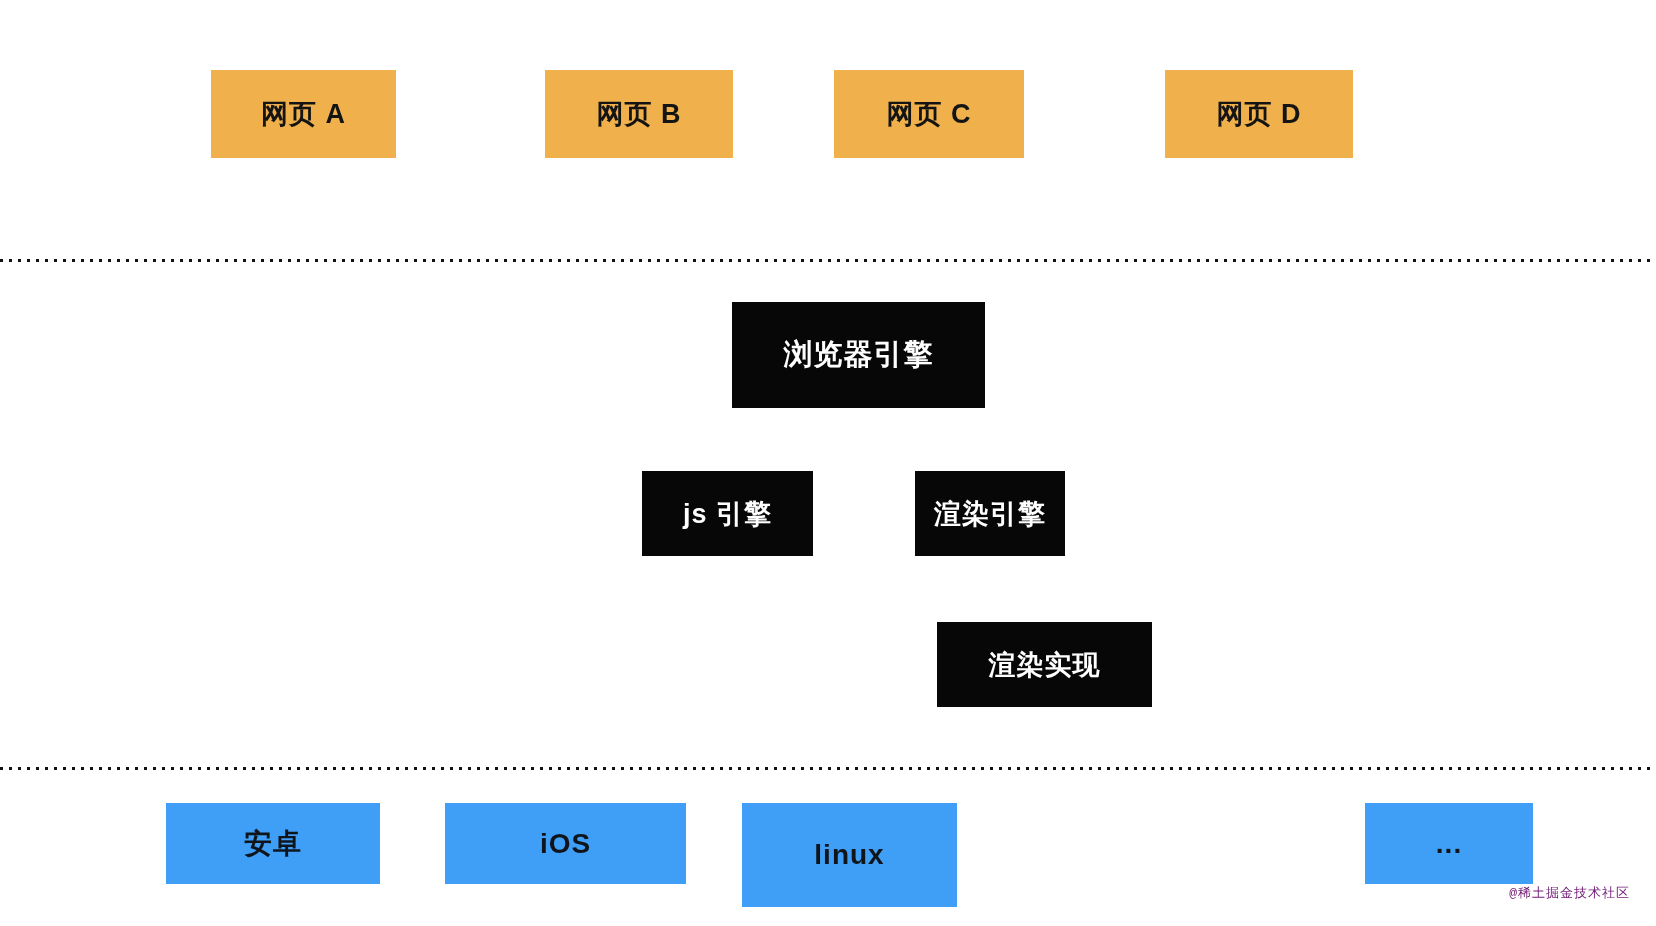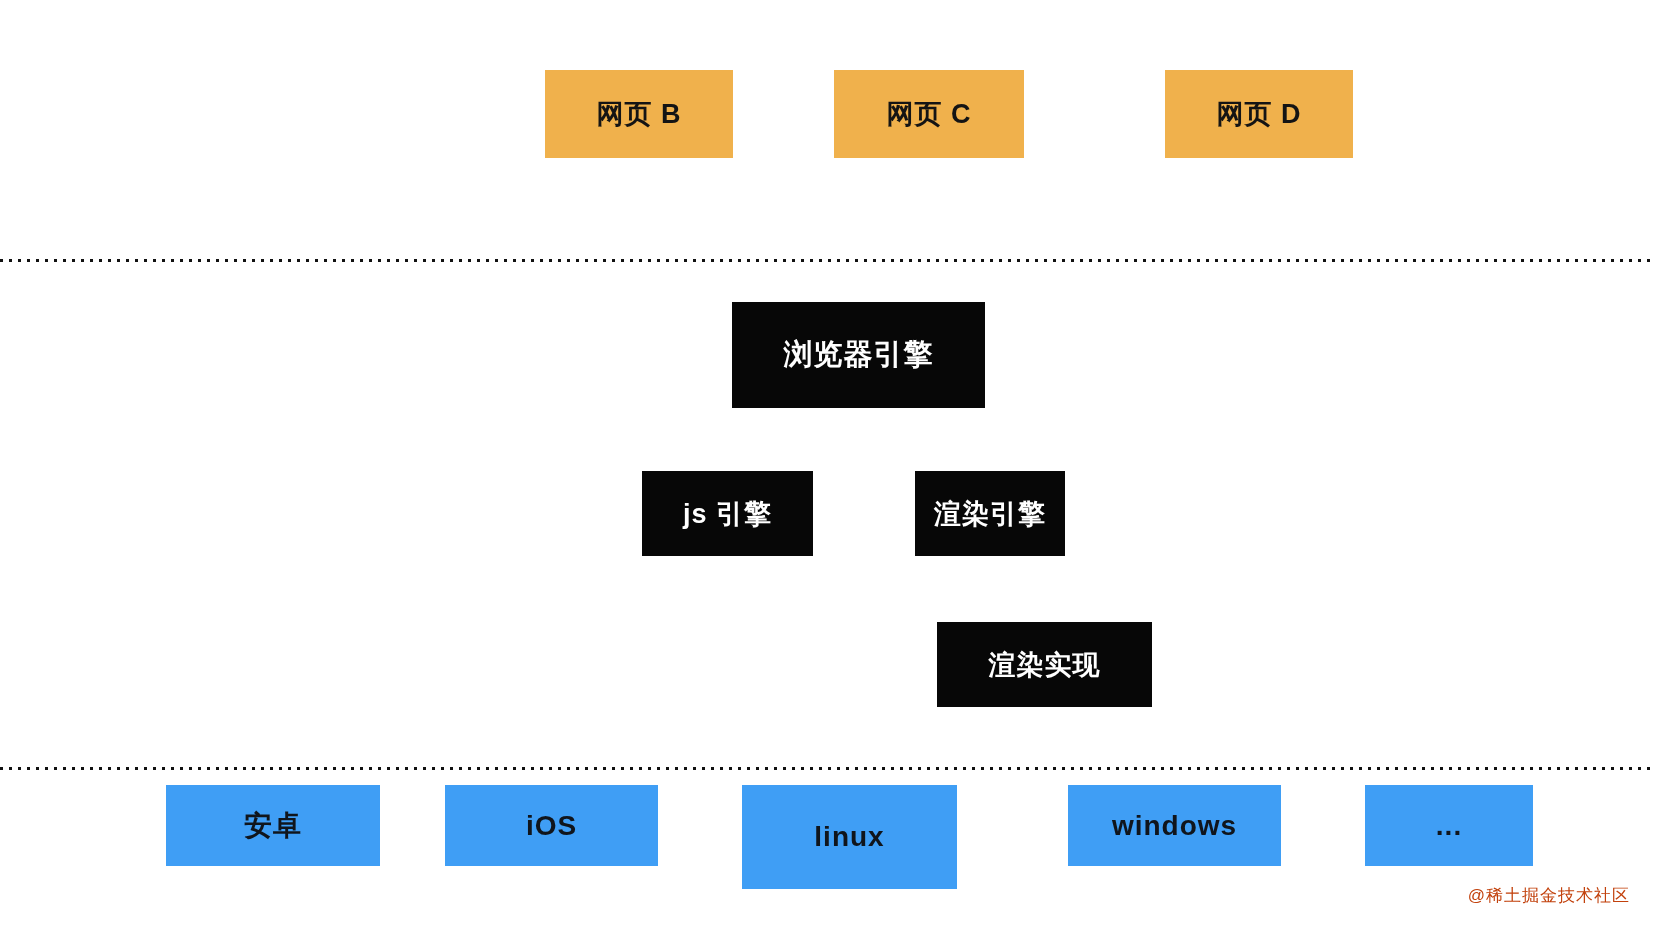--- a/index.html
+++ b/index.html
@@ -29,63 +29,65 @@
     color: #141414;
   }
   .box.black {
     background: #070707;
     color: #ffffff;
   }
   .box.blue {
     background: #3F9EF5;
     color: #10151c;
     font-size: 28px;
+    margin-top: 18px;
   }
   .dotted-sep {
     position: absolute;
     left: 0;
     width: 100%;
     height: 3px;
     background-image: repeating-linear-gradient(
       to right,
       #111111 0px, #111111 3px,
       transparent 3px, transparent 9px
     );
   }
   .watermark {
     position: absolute;
     top: 884px;
     right: 26px;
-    font-size: 17px;
+    font-size: 13px;
     font-weight: 400;
-    color: #c2410c;
+    color: #701a75;
     letter-spacing: 1px;
+    font-family: Liberation Mono, monospace;
   }
 </style>
 </head>
 <body>
 
 <div class="canvas">
 
+  <div class="box orange" style="left:211px; top:70px; width:185px; height:88px;">网页 A</div>
   <div class="box orange" style="left:530px; top:70px; width:188px; height:88px;margin-left:15px;">网页 B</div>
   <div class="box orange" style="left:834px; top:70px; width:190px; height:88px;">网页 C</div>
   <div class="box orange" style="left:1165px; top:70px; width:188px; height:88px;">网页 D</div>
 
   <div class="dotted-sep" style="top:259px;"></div>
 
   <div class="box black" style="left:732px; top:302px; width:253px; height:106px; font-size:29px;">浏览器引擎</div>
 
   <div class="box black" style="left:642px; top:471px; width:171px; height:85px;">js 引擎</div>
   <div class="box black" style="left:915px; top:471px; width:150px; height:85px;">渲染引擎</div>
 
   <div class="box black" style="left:937px; top:622px; width:215px; height:85px;">渲染实现</div>
 
   <div class="dotted-sep" style="top:767px;"></div>
 
   <div class="box blue" style="left:166px; top:785px; width:214px; height:81px;">安卓</div>
-  <div class="box blue" style="left:445px; top:785px; width:213px; height:81px;">iOS</div>
+  <div class="box blue" style="left:445px; top:785px; width:241px; height:81px;">iOS</div>
   <div class="box blue" style="left:742px; top:785px; width:215px; height:104px;">linux</div>
-  <div class="box blue" style="left:1068px; top:785px; width:213px; height:81px;">windows</div>
   <div class="box blue" style="left:1365px; top:785px; width:168px; height:81px;">...</div>
 
   <div class="watermark">@稀土掘金技术社区</div>
 
 </div>
 
 </body></html>

